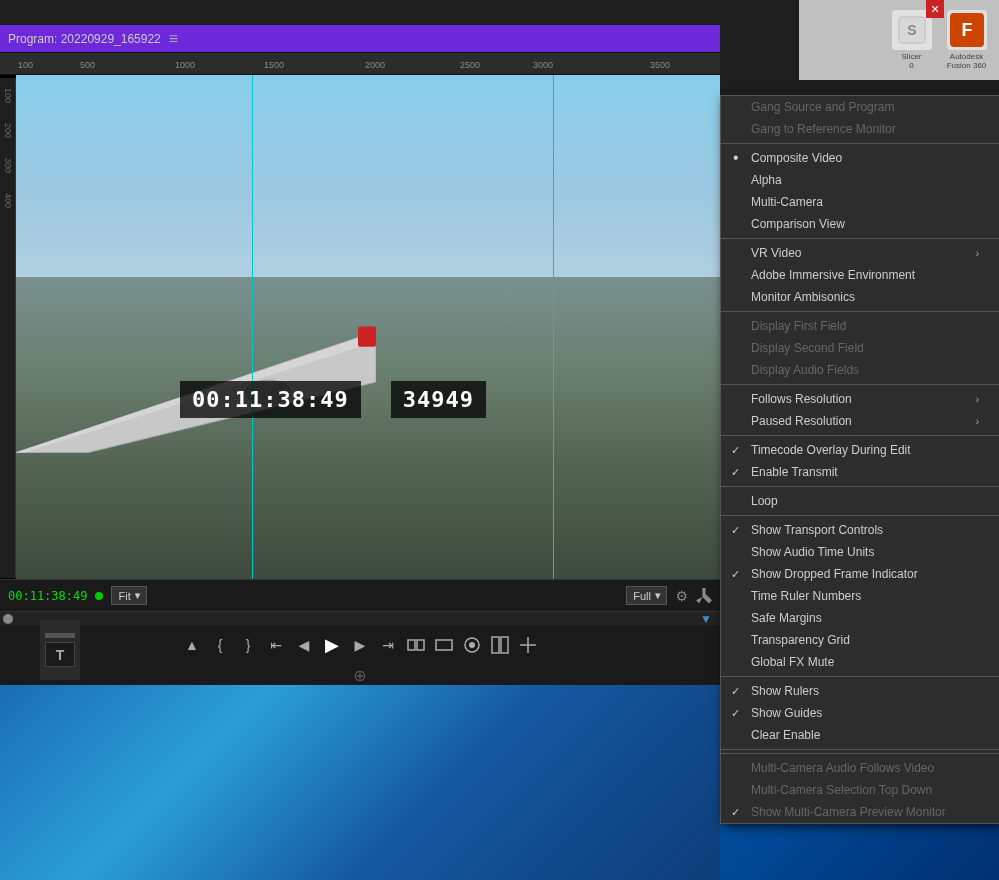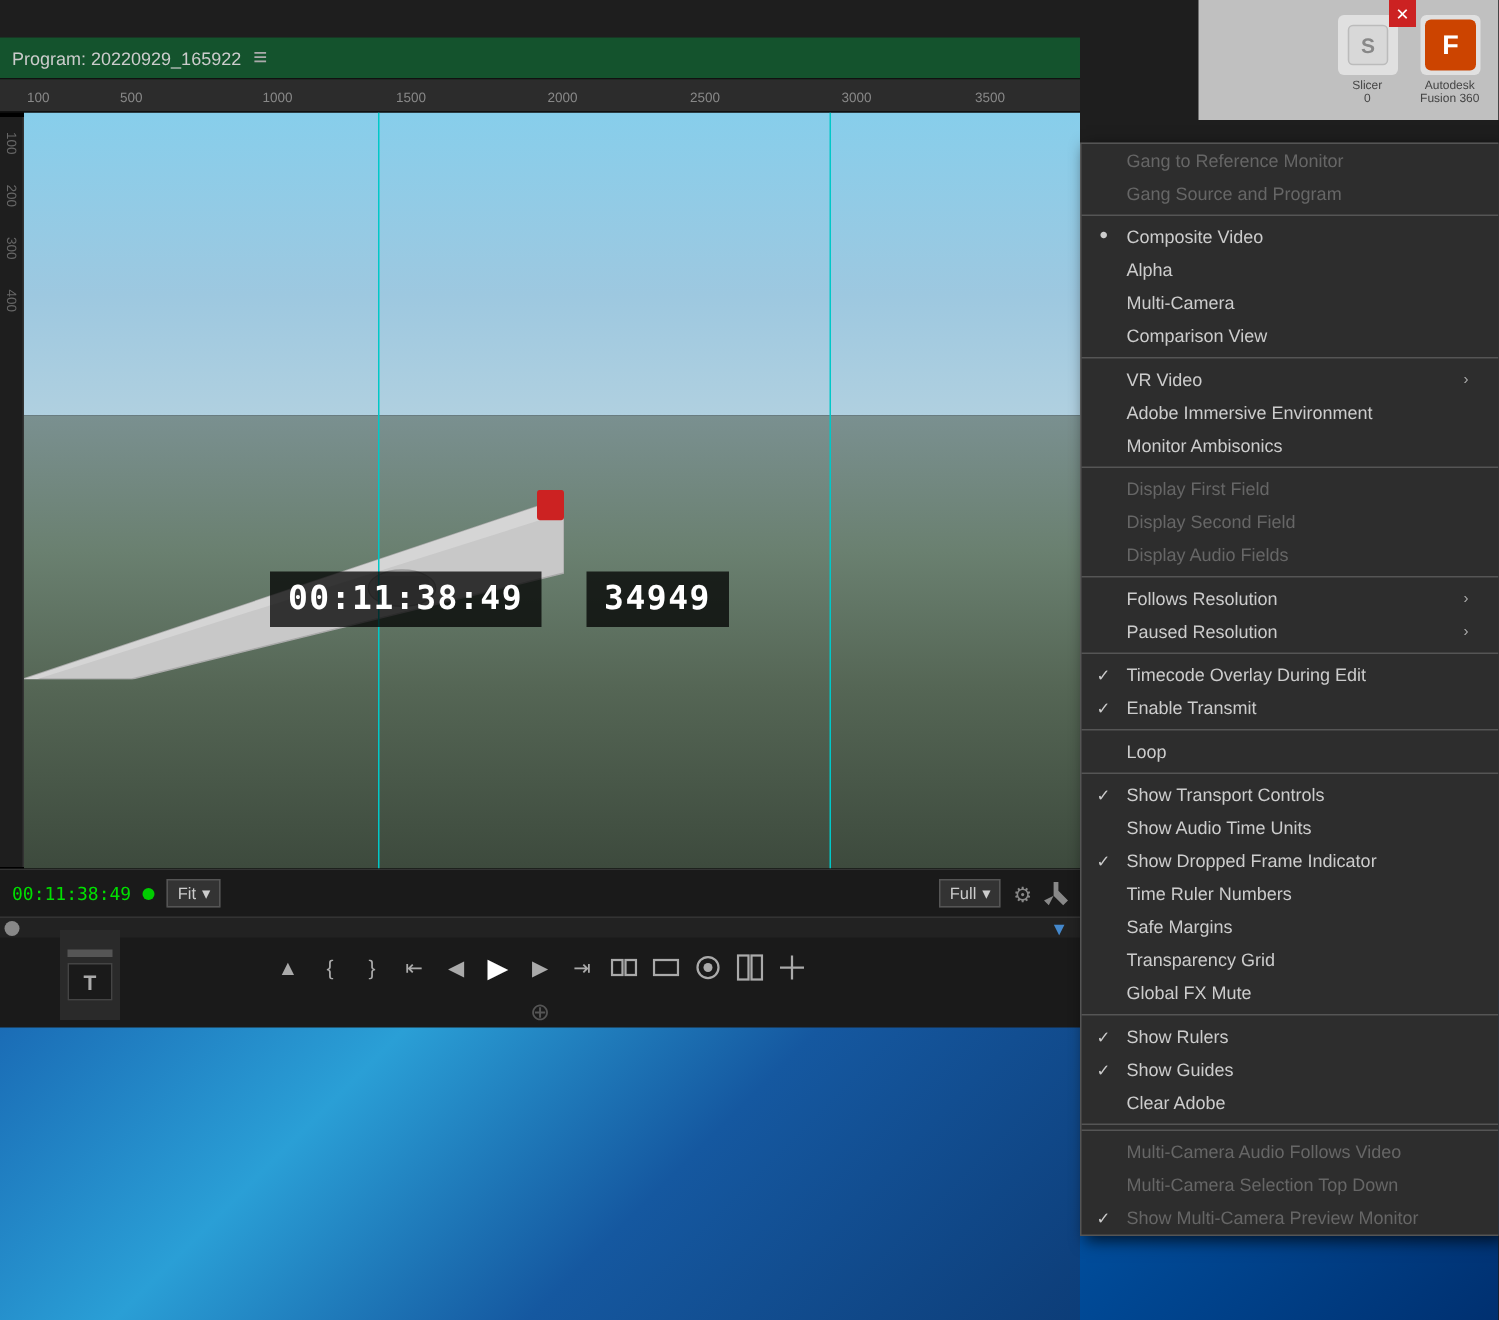--- a/index.html
+++ b/index.html
@@ -32,21 +32,21 @@
       left: 0;
       width: 720px;
       height: 660px;
       background: #1a1a1a;
       z-index: 5;
       display: flex;
       flex-direction: column;
     }
 
     .panel-titlebar {
-      background: #14532d;
+      background: #6d28d9;
       height: 28px;
       display: flex;
       align-items: center;
       padding: 0 8px;
       font-size: 12px;
       color: #ccc;
       border-bottom: 1px solid #111;
       flex-shrink: 0;
     }
 
@@ -422,21 +422,21 @@
   </div>
 
   <div class="timeline-ruler">
     <div class="ruler-marks">
       <span class="ruler-number" style="left:18px">100</span>
       <span class="ruler-number" style="left:80px">500</span>
       <span class="ruler-number" style="left:175px">1000</span>
       <span class="ruler-number" style="left:264px">1500</span>
       <span class="ruler-number" style="left:365px">2000</span>
       <span class="ruler-number" style="left:460px">2500</span>
-      <span class="ruler-number" style="left:561px">3000</span>
+      <span class="ruler-number" style="left:533px">3000</span>
       <span class="ruler-number" style="left:650px">3500</span>
     </div>
   </div>
 
   <div style="position:absolute; left:0; top:53px; width:16px; height:500px; background:#1e1e1e; border-right:1px solid #333; z-index:10; display:flex; flex-direction:column; align-items:center; overflow:hidden;">
     <div style="writing-mode:vertical-rl; font-size:9px; color:#666; margin-top:10px;">
       <span>100</span>
     </div>
     <div style="writing-mode:vertical-rl; font-size:9px; color:#666; margin-top:20px;">
       <span>200</span>
@@ -546,24 +546,24 @@
   </div>
 </div>
 
 <div class="bottom-tool-area">
   <div style="width:30px; height:5px; background:#555;"></div>
   <div class="tool-text-btn">T</div>
 </div>
 
 <div class="context-menu" id="context-menu">
     <div class="menu-item disabled">
+      <span>Gang Source and Program</span>
+    </div>
+    <div class="menu-item disabled">
       <span>Gang to Reference Monitor</span>
-    </div>
-    <div class="menu-item disabled">
-      <span>Gang Source and Program</span>
     </div>
     <div class="menu-separator"></div>
     <div class="menu-item has-dot">
       <span>Composite Video</span>
     </div>
     <div class="menu-item">
       <span>Alpha</span>
     </div>
     <div class="menu-item">
       <span>Multi-Camera</span>
@@ -635,21 +635,21 @@
       <span>Global FX Mute</span>
     </div>
     <div class="menu-separator"></div>
     <div class="menu-item has-check">
       <span>Show Rulers</span>
     </div>
     <div class="menu-item has-check">
       <span>Show Guides</span>
     </div>
     <div class="menu-item">
-      <span>Clear Adobe</span>
+      <span>Clear Enable</span>
     </div>
     <div class="menu-separator"></div>
     <div class="menu-separator"></div>
     <div class="menu-item disabled">
       <span>Multi-Camera Audio Follows Video</span>
     </div>
     <div class="menu-item disabled">
       <span>Multi-Camera Selection Top Down</span>
     </div>
     <div class="menu-item disabled has-check">

